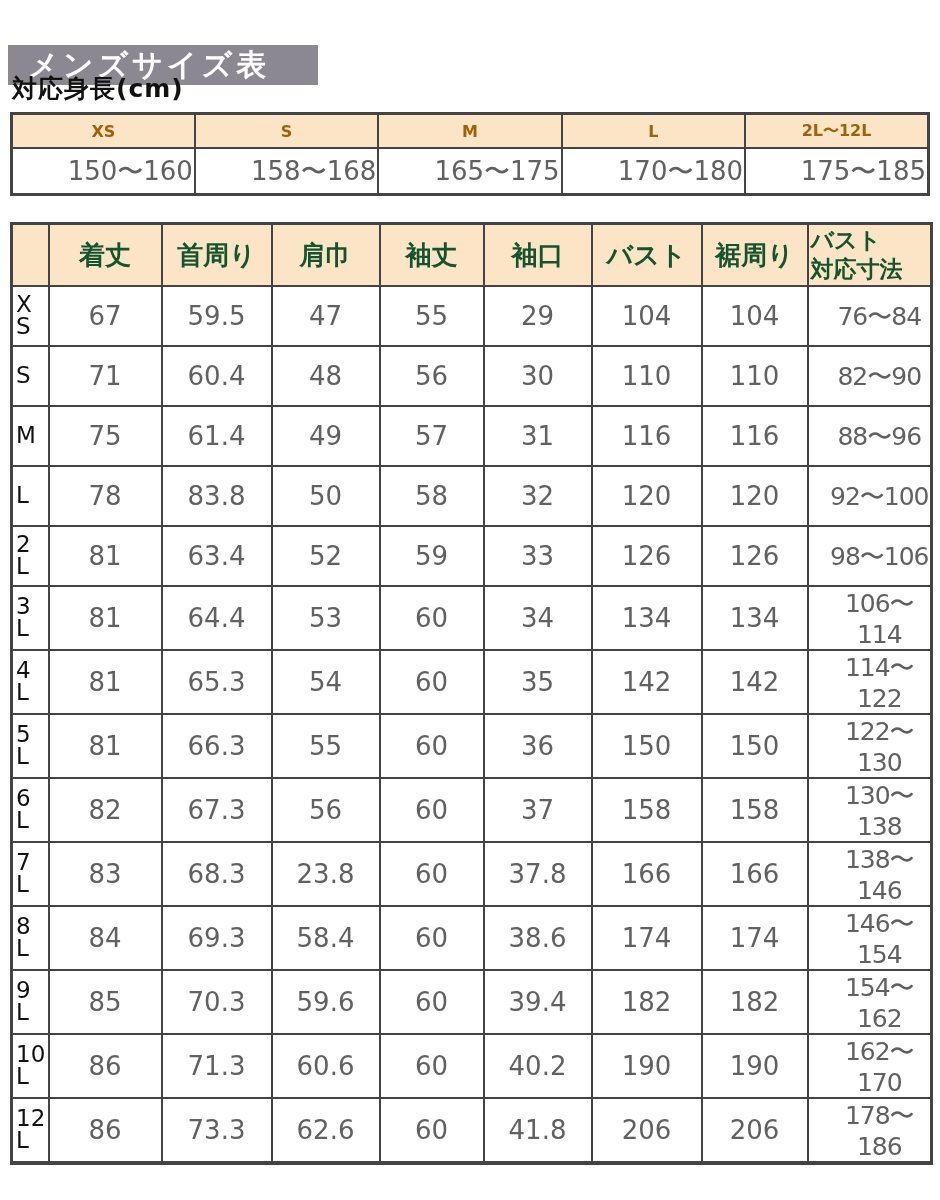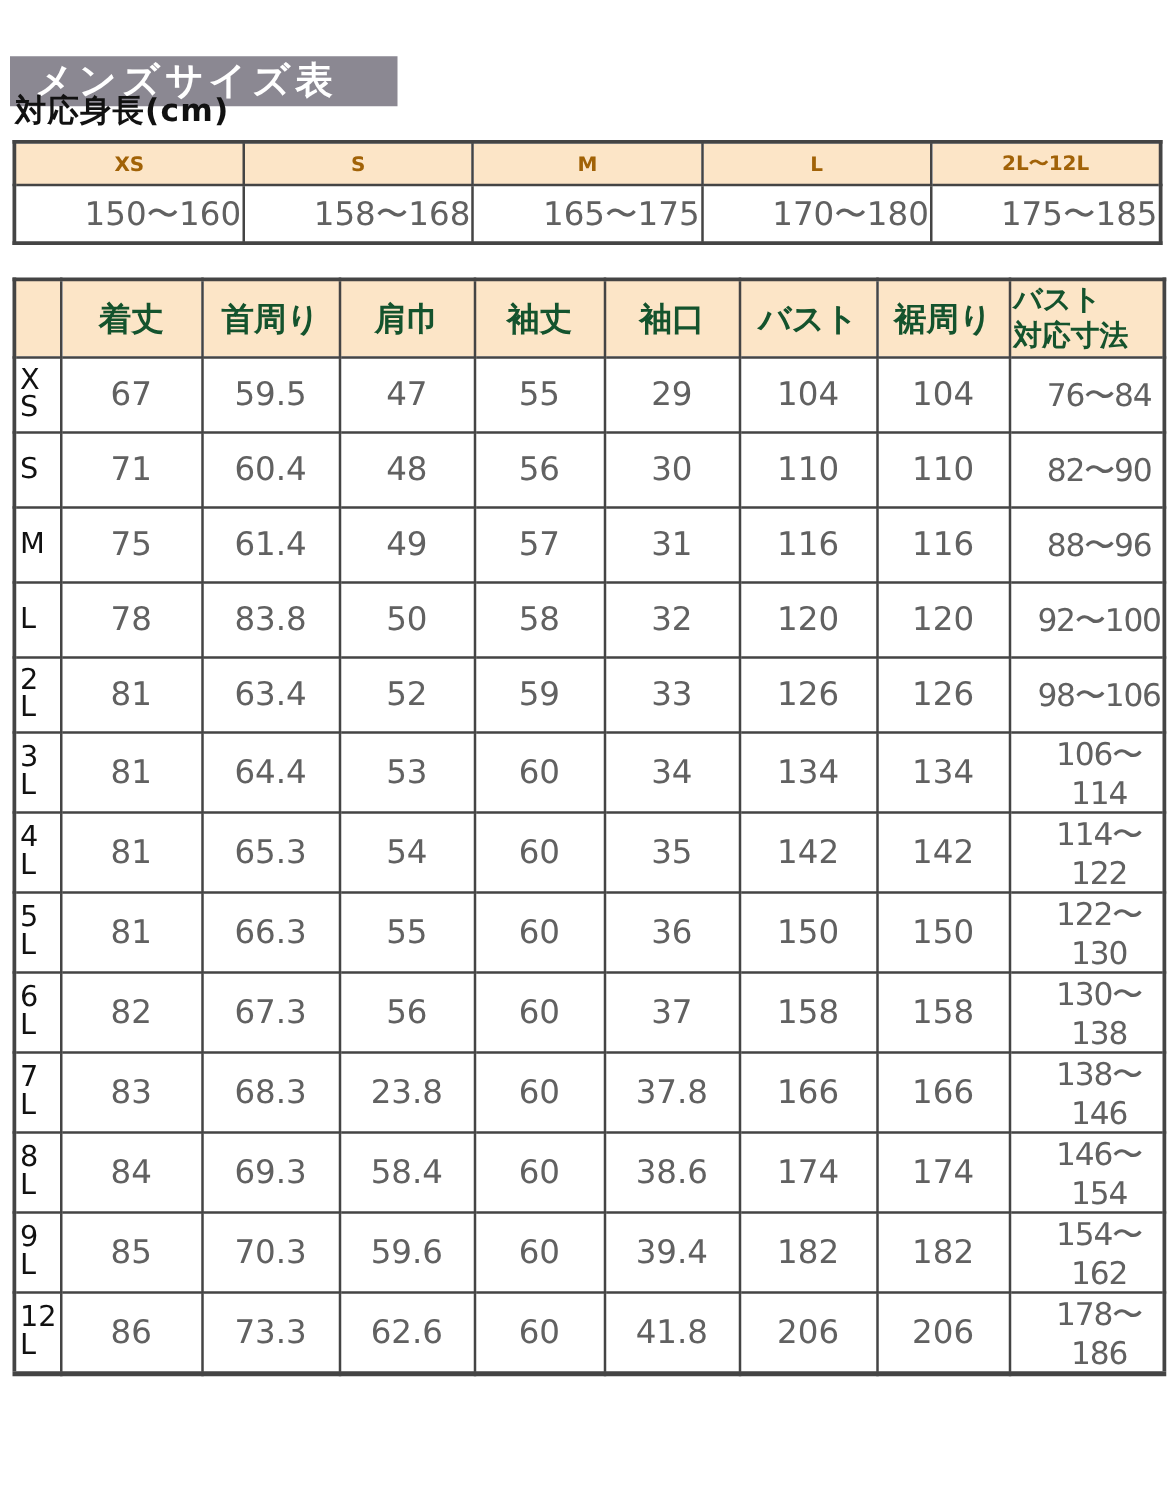--- a/index.html
+++ b/index.html
@@ -310,20 +310,31 @@
           <td>85</td>
           <td>70.3</td>
           <td>59.6</td>
           <td>60</td>
           <td>39.4</td>
           <td>182</td>
           <td>182</td>
           <td class="range">154〜162</td>
         </tr>
         <tr>
+          <th class="rowlbl">10<br>L</th>
+          <td>86</td>
+          <td>71.3</td>
+          <td>60.6</td>
+          <td>60</td>
+          <td>40.2</td>
+          <td>190</td>
+          <td>190</td>
+          <td class="range">162〜170</td>
+        </tr>
+        <tr>
           <th class="rowlbl">12<br>L</th>
           <td>86</td>
           <td>73.3</td>
           <td>62.6</td>
           <td>60</td>
           <td>41.8</td>
           <td>206</td>
           <td>206</td>
           <td class="range">178〜186</td>
         </tr>

